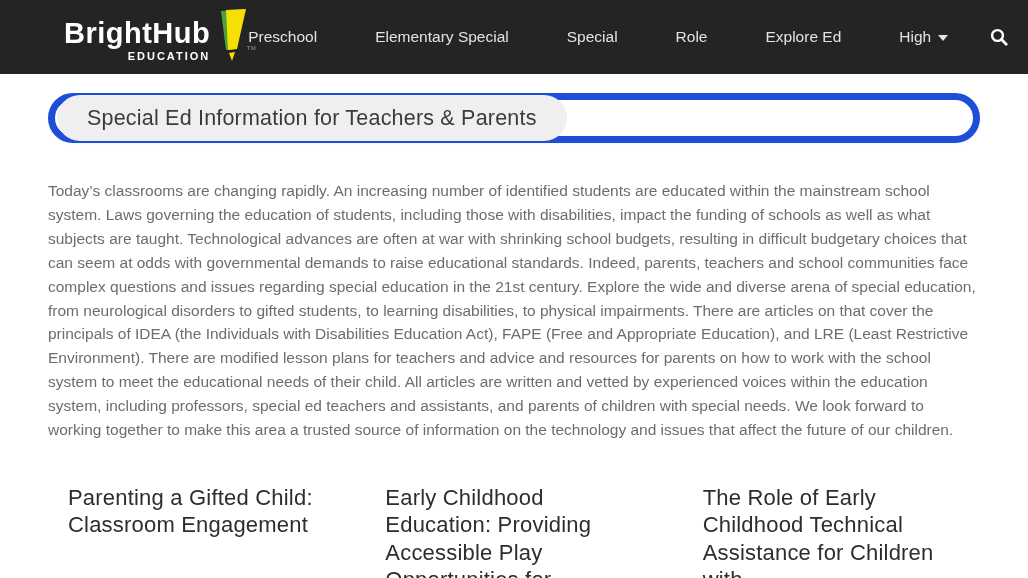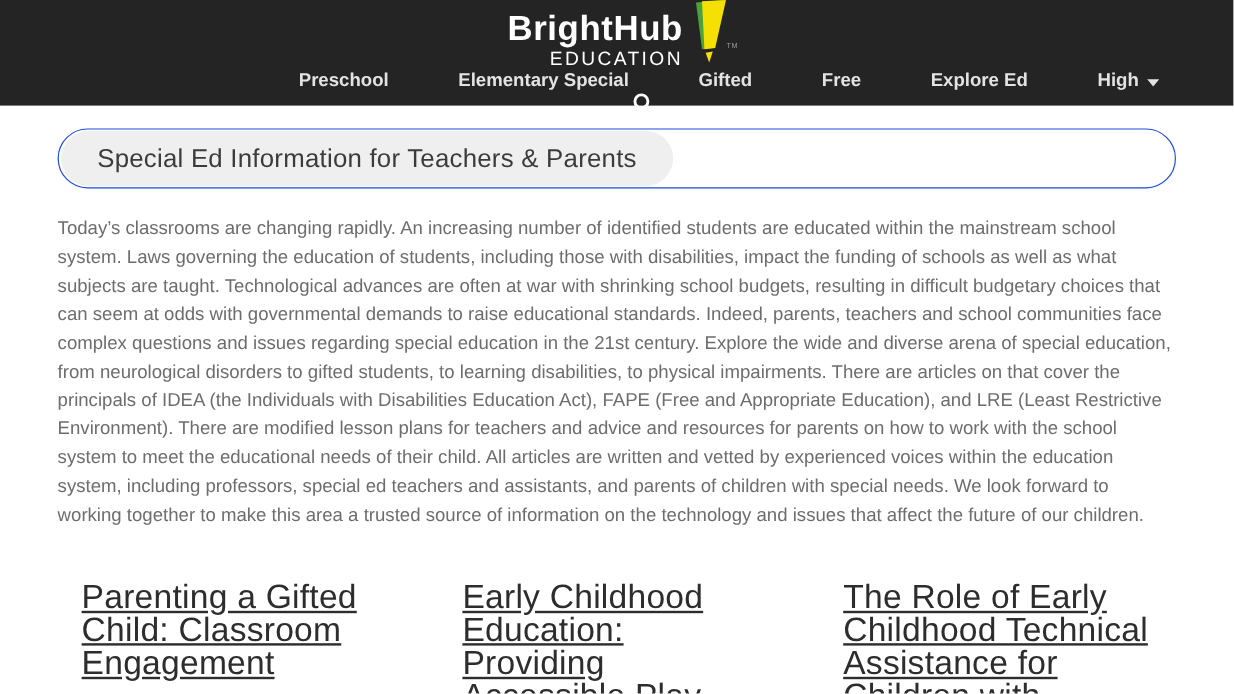--- a/index.html
+++ b/index.html
@@ -1,68 +1,66 @@
 <!DOCTYPE html>
 <html><head>
 <meta charset="utf-8">
 <style>
   * { margin: 0; padding: 0; box-sizing: border-box; }
   html, body { width: 1028px; height: 578px; overflow: hidden; background: #ffffff;
     font-family: "Liberation Sans", sans-serif; }
 
   
   .header {
-    height: 88px; background: #242424;
+    height: 74px; background: #242424;
     display: flex; align-items: center;
     padding: 0 62px 0 64px;
-    flex-direction: column;
   }
   .logo { display: flex; align-items: flex-start; cursor: pointer; }
   .logo-text { display: flex; flex-direction: column; align-items: flex-end; margin-top: 10px; }
   .logo-brand { color: #ffffff; font-size: 29px; font-weight: 700; letter-spacing: 0.5px; line-height: 1; }
-  .logo-sub { color: #ffffff; font-size: 16px; font-weight: 400; letter-spacing: 2px; margin-top: 2px; }
+  .logo-sub { color: #ffffff; font-size: 11px; font-weight: 700; letter-spacing: 2px; margin-top: 2px; }
   .logo-mark { position: relative; width: 34px; height: 56px; margin-left: 4px; }
   .logo-tm { position: absolute; right: -8px; bottom: 14px; color: #9a9a9a; font-size: 6px; letter-spacing: 0.5px; }
 
-  .nav { display: flex; gap: 58px; margin-left: auto; font-weight: bold; }
+  .nav { display: flex; gap: 58px; margin-left: auto; }
   .nav-item { color: #e3e3e3; font-size: 15.5px; cursor: pointer; white-space: nowrap;
     display: flex; align-items: center; gap: 7px; }
   .caret { width: 0; height: 0; border-left: 5px solid transparent; border-right: 5px solid transparent;
     border-top: 6px solid #e3e3e3; display: inline-block; margin-top: 2px; }
   .search-btn { margin-left: 42px; cursor: pointer; display: flex; align-items: center; }
 
   
   .main { padding: 0 48px; }
 
   .title-bar {
     margin-top: 19px; height: 50px; width: 100%;
-    border: 1px solid #1d4ed8; border-radius: 25px;
+    border: 7px solid #1d4ed8; border-radius: 25px;
     background: #ffffff; display: flex; align-items: center;
     box-shadow: 0 1px 2px rgba(0,0,0,0.04);
   }
   .title-pill {
     height: 46px; margin-left: 2px; background: #efefef; border-radius: 23px;
     display: inline-flex; align-items: center; padding: 0 30px;
   }
   .page-title { font-size: 21.5px; font-weight: 400; color: #3b3b3b; letter-spacing: 0.2px; white-space: nowrap; }
 
   .intro {
-    margin-top: 22px; width: 932px;
+    margin-top: 36px; width: 932px;
     color: #6d6d6d; font-size: 15.5px; line-height: 23.9px;
   }
 
   .articles {
     margin-top: 30px;
     display: grid; grid-template-columns: repeat(3, 1fr); gap: 20px;
   }
   .article-card { background: #ffffff; padding: 12px 20px 20px 20px; cursor: pointer; }
   .article-title {
-    color: #2d2d2d; font-size: 28px; line-height: 27.5px; font-weight: 500;
+    color: #2d2d2d; font-size: 22px; line-height: 27.5px; font-weight: 500;
     letter-spacing: 0.2px;
-    text-decoration: underline;
   }
 </style>
 </head>
 <body>
 
 <div class="header">
   <div class="logo">
     <div class="logo-text">
       <span class="logo-brand">BrightHub</span>
       <span class="logo-sub">EDUCATION</span>
@@ -73,22 +71,22 @@
         <polygon points="12,1 32,0 23,40 14,41" fill="#f5e003"></polygon>
         <polygon points="15,44 21,43 18,52" fill="#f5e003"></polygon>
       </svg>
       <span class="logo-tm">TM</span>
     </div>
   </div>
 
   <div class="nav">
     <span class="nav-item">Preschool</span>
     <span class="nav-item">Elementary Special</span>
-    <span class="nav-item">Gifted</span>
-    <span class="nav-item">Free</span>
+    <span class="nav-item">Special</span>
+    <span class="nav-item">Role</span>
     <span class="nav-item">Explore Ed</span>
     <span class="nav-item">
       <span>High</span>
       <span class="caret"></span>
     </span>
   </div>
 
   <div class="search-btn">
     <svg width="18" height="18" viewBox="0 0 18 18">
       <circle cx="7.5" cy="7.5" r="5.4" fill="none" stroke="#ffffff" stroke-width="2.4"></circle>

